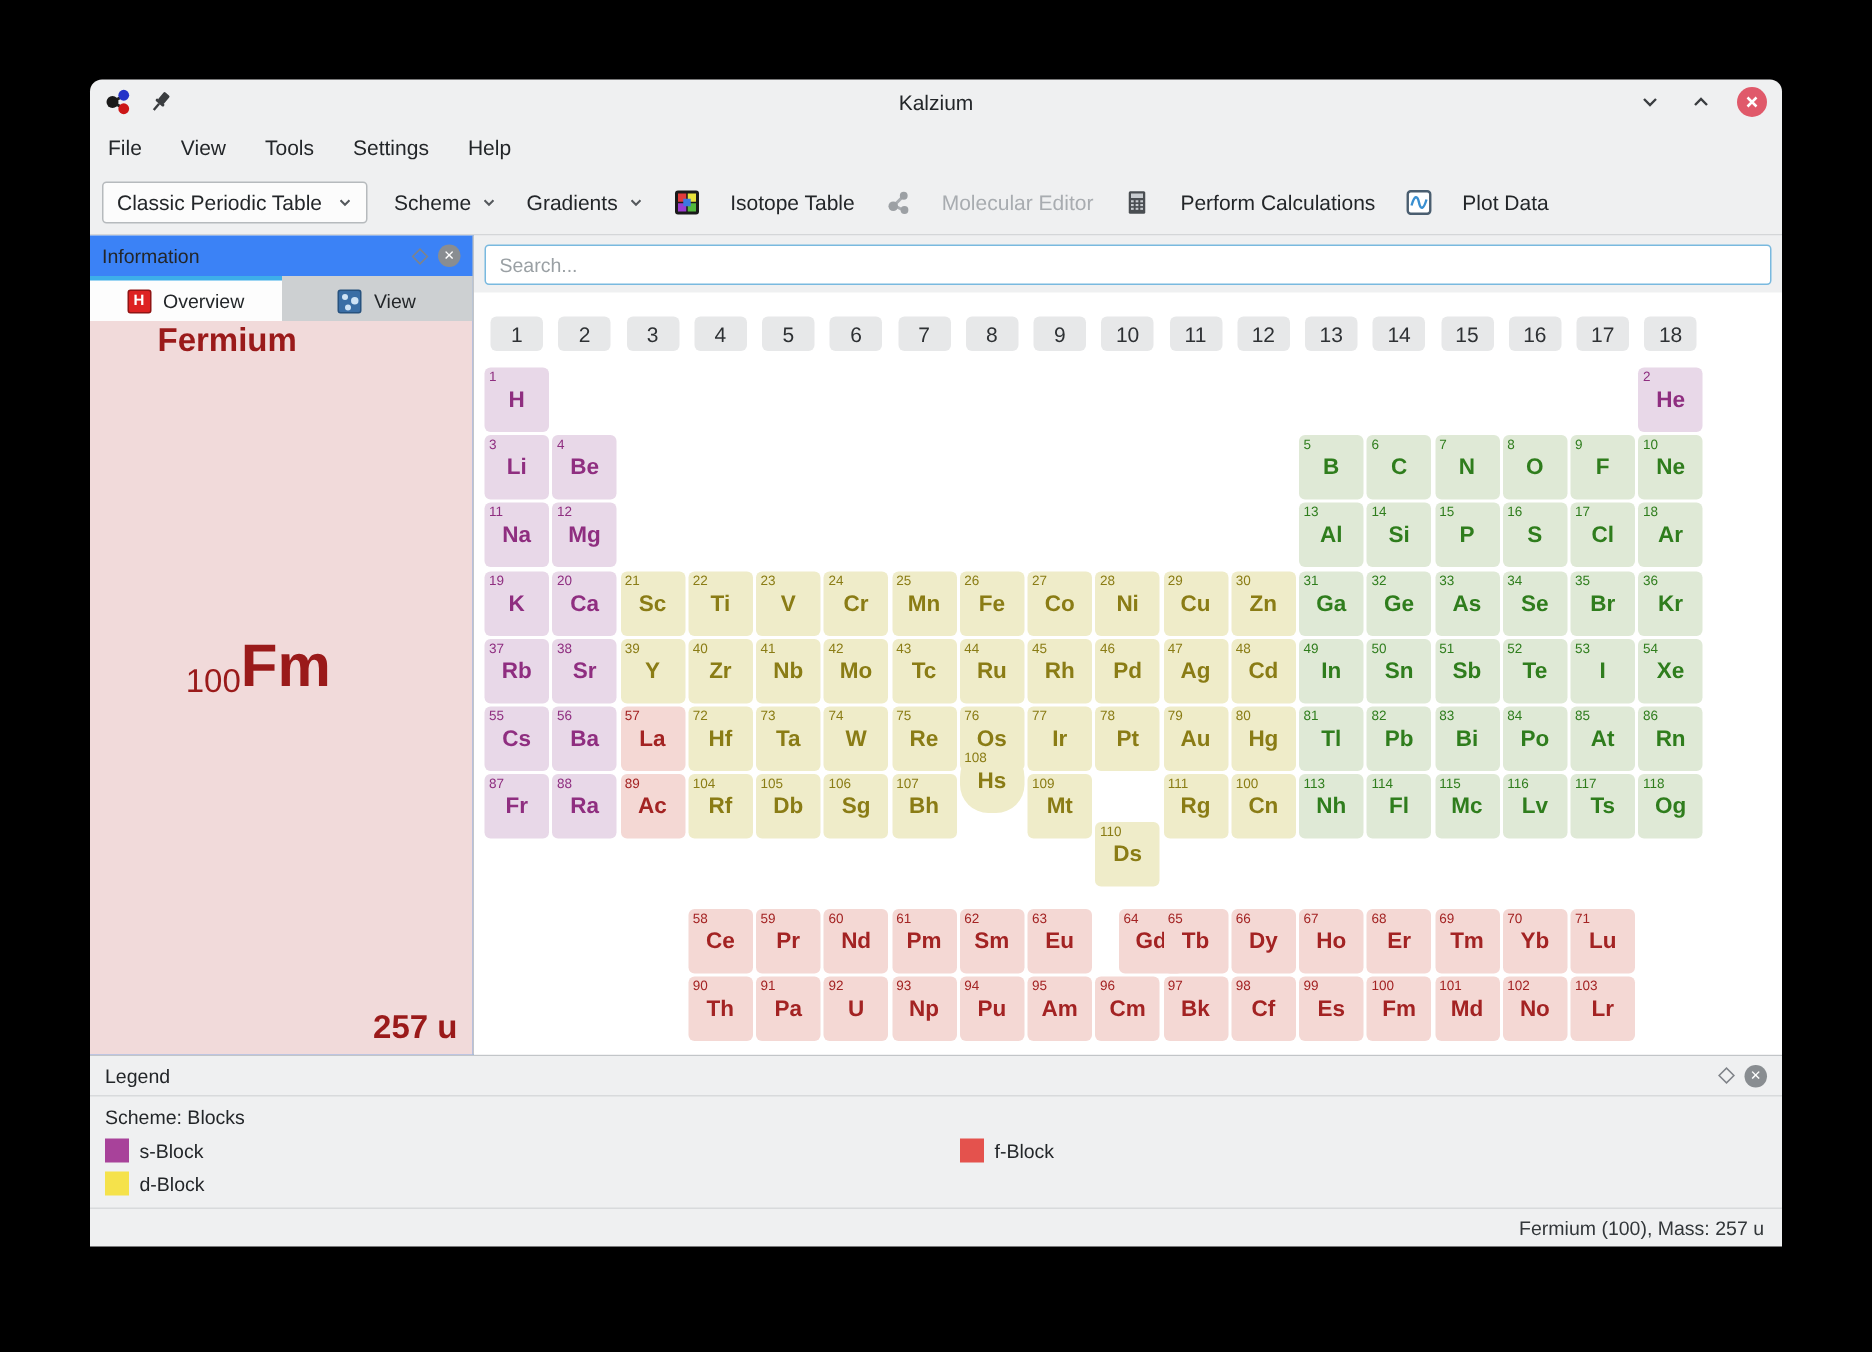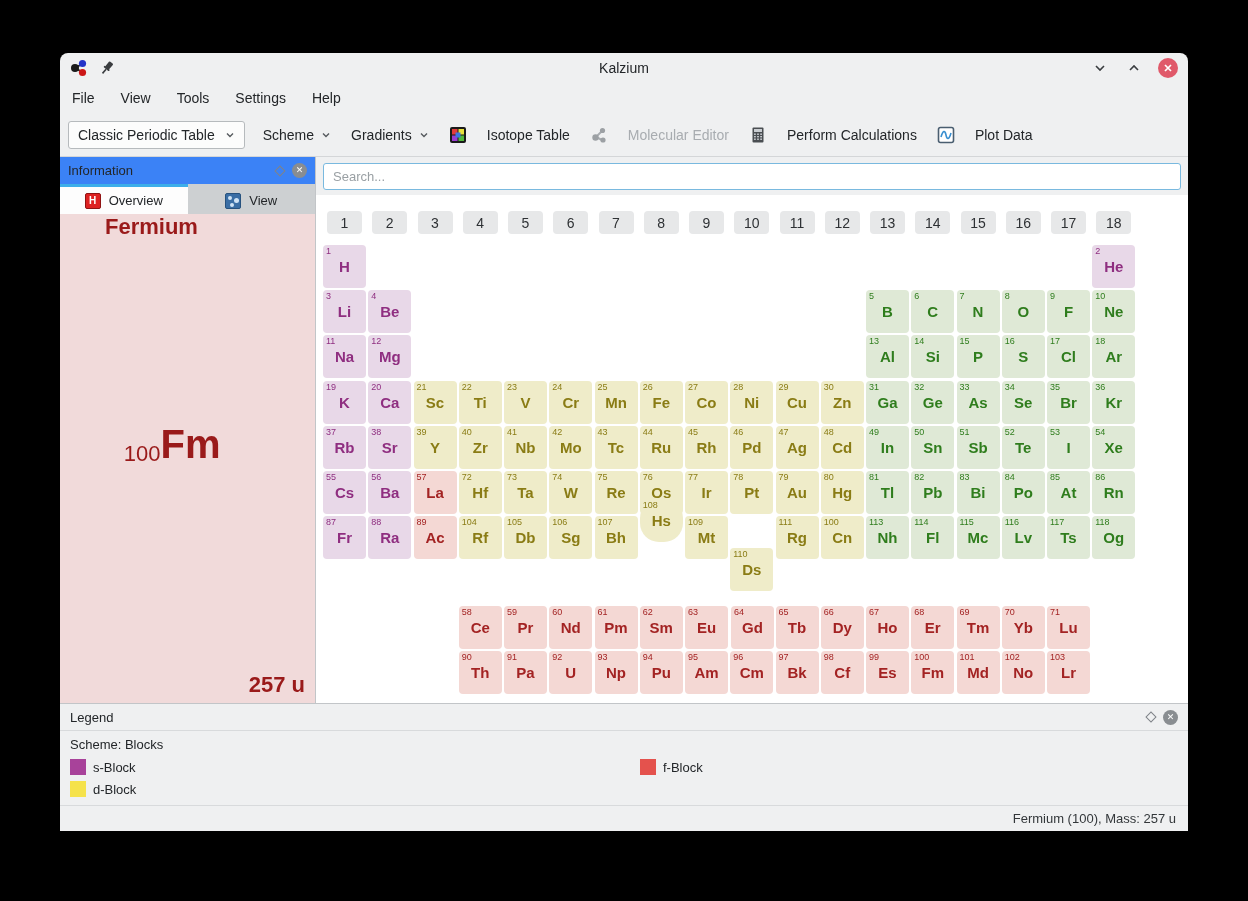--- a/index.html
+++ b/index.html
@@ -651,21 +651,21 @@
             <span class="sym">Pm</span>
           </div>
           <div class="cell f" style="left: 323.75px; top: 411px;">
             <span class="num">62</span>
             <span class="sym">Sm</span>
           </div>
           <div class="cell f" style="left: 369px; top: 411px;">
             <span class="num">63</span>
             <span class="sym">Eu</span>
           </div>
-          <div class="cell f" style="left: 415px; top: 411px;">
+          <div class="cell f" style="left: 430px; top: 411px;">
             <span class="num">64</span>
             <span class="sym">Gd</span>
           </div>
           <div class="cell f" style="left: 459.5px; top: 411px;">
             <span class="num">65</span>
             <span class="sym">Tb</span>
           </div>
           <div class="cell f" style="left: 504.75px; top: 411px;">
             <span class="num">66</span>
             <span class="sym">Dy</span>

